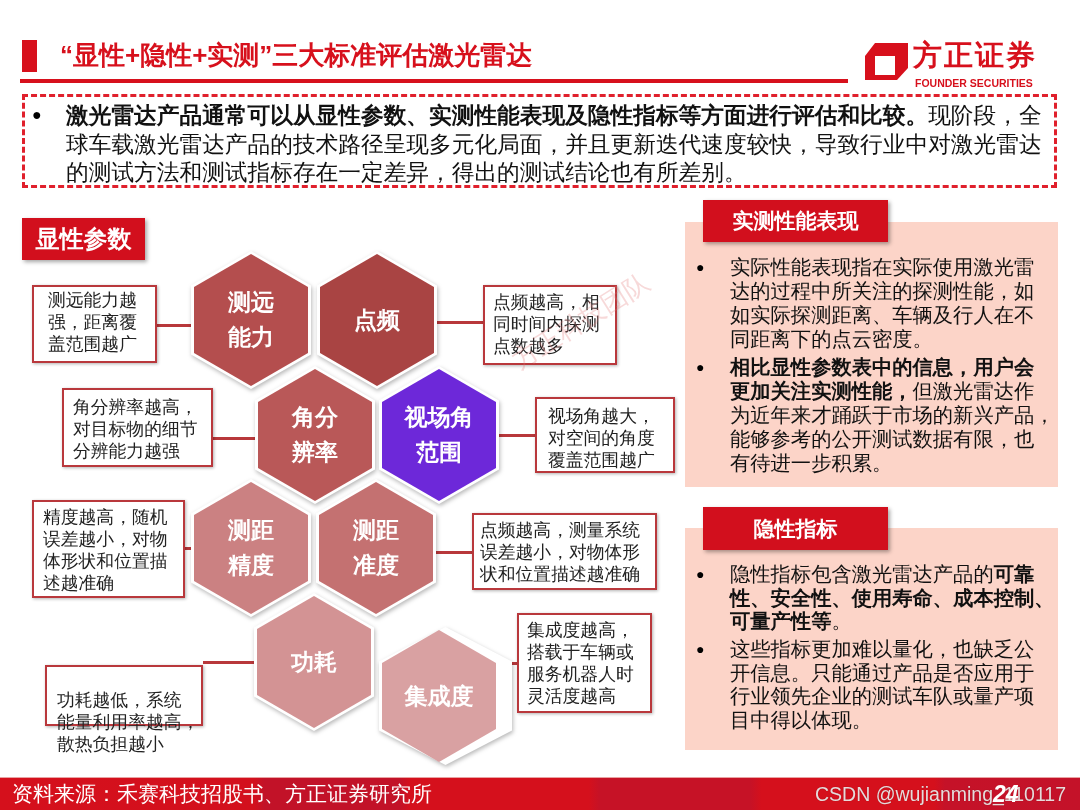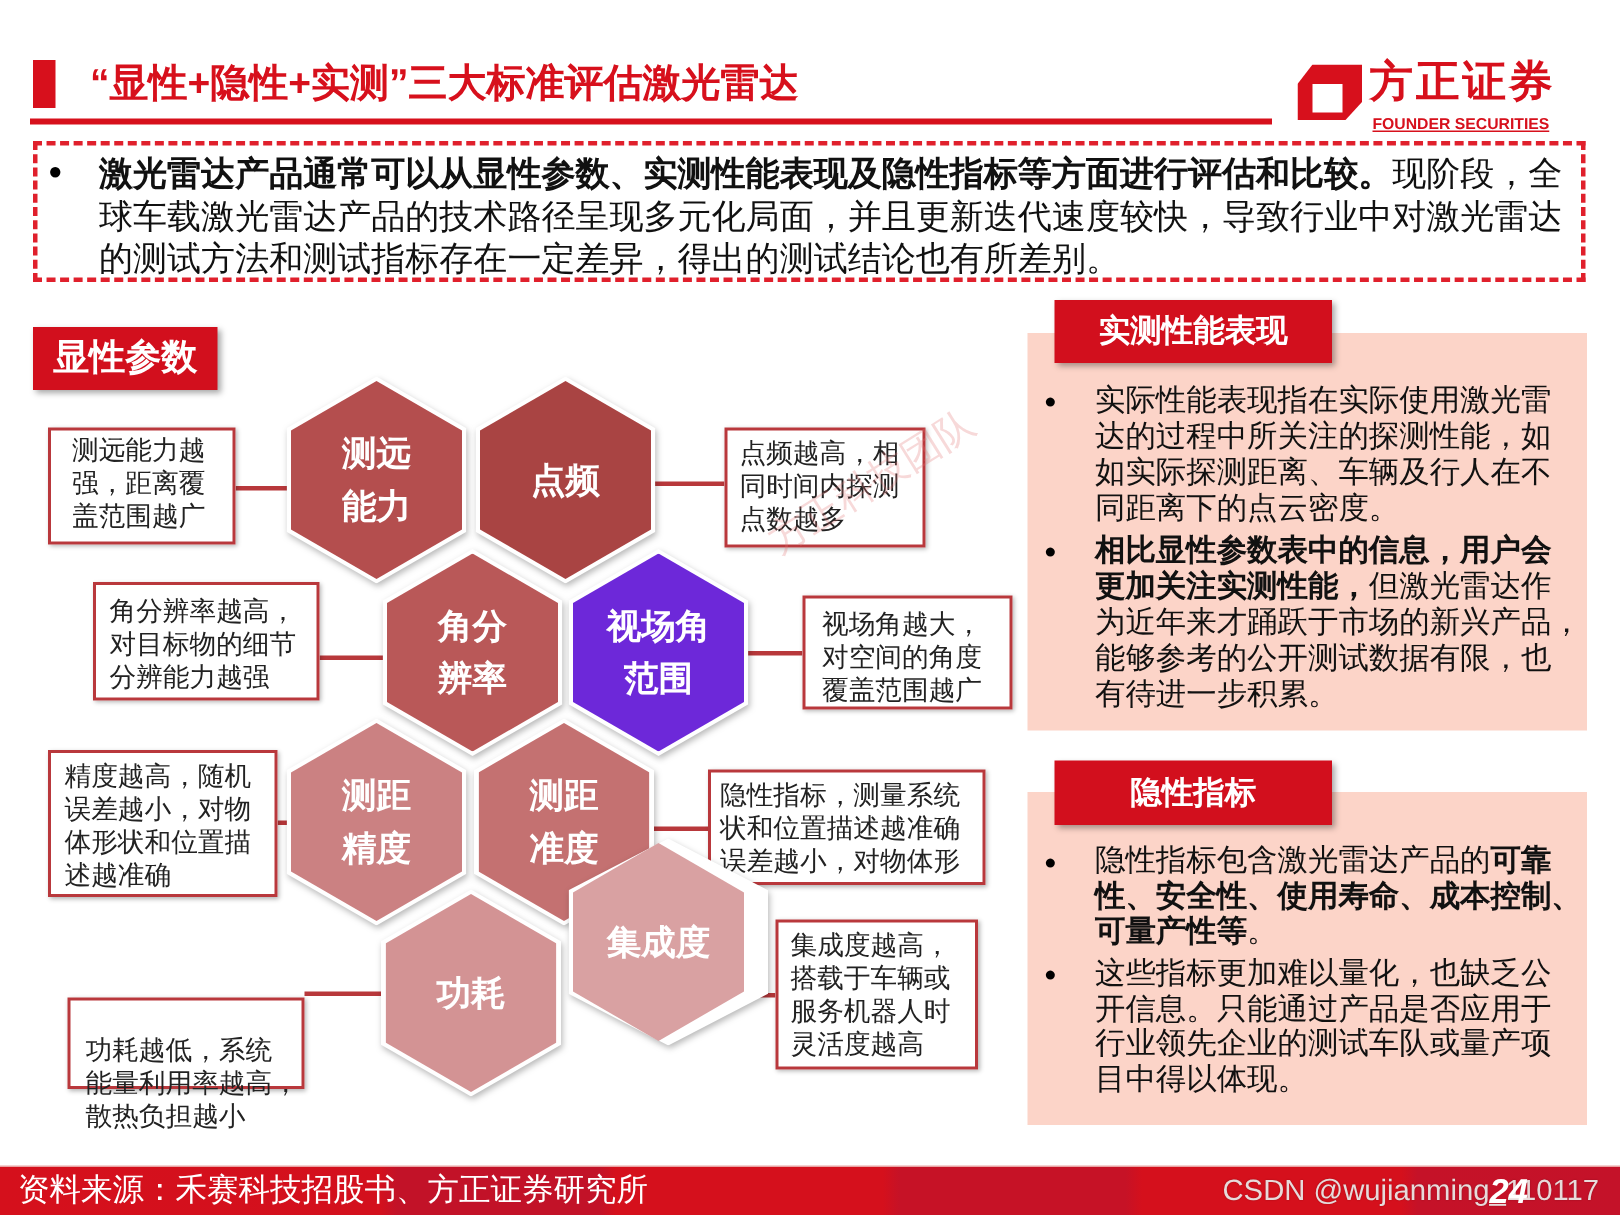--- a/index.html
+++ b/index.html
@@ -6,21 +6,21 @@
   body { font-family: "Liberation Sans", "DejaVu Sans", sans-serif; }
   .slide { position: relative; width: 1080px; height: 810px; overflow: hidden; background: #ffffff; color: #111; }
   .abs { position: absolute; }
 
   
   .title-bar { left: 22px; top: 40px; width: 15px; height: 32px; background: #d7101c; }
   .title { left: 60px; top: 37px; font-size: 26px; font-weight: bold; color: #d7101c; line-height: 36px; white-space: nowrap; }
   .title-rule { left: 20px; top: 79px; width: 828px; height: 4px; background: #d7101c; }
   .logo-icon { left: 865px; top: 43px; width: 44px; height: 38px; }
   .logo-cn { left: 913px; top: 40px; font-size: 29px; font-weight: bold; color: #d7101c; letter-spacing: 2px; line-height: 30px; white-space: nowrap; }
-  .logo-en { left: 915px; top: 77px; font-size: 10.5px; font-weight: bold; color: #d7101c; line-height: 12px; white-space: nowrap; text-decoration: underline; }
+  .logo-en { left: 915px; top: 77px; font-size: 10.5px; font-weight: bold; color: #d7101c; line-height: 12px; white-space: nowrap; }
 
   
   .summary { left: 22px; top: 94px; width: 1035px; height: 94px; box-sizing: border-box; border: 3px dashed #e0202c; }
   .summary-bullet { left: 32px; top: 103px; font-size: 16px; line-height: 24px; color: #000; }
   .summary-lines { left: 66px; top: 101px; font-size: 22.7px; line-height: 28.5px; color: #111; white-space: nowrap; }
   .summary-lines div { height: 28.5px; }
   b, .b { font-weight: bold; }
 
   
   .red-label { background: #d20f1d; color: #fff; font-weight: bold; text-align: center; box-shadow: 2px 2px 4px rgba(0,0,0,0.35); white-space: nowrap; }
@@ -115,23 +115,23 @@
     <div>对空间的角度</div>
     <div>覆盖范围越广</div>
   </div>
   <div class="abs desc" style="left:32px; top:500px; width:153px; height:98px; padding:4px 0 3px 9px;">
     <div>精度越高，随机</div>
     <div>误差越小，对物</div>
     <div>体形状和位置描</div>
     <div>述越准确</div>
   </div>
   <div class="abs desc" style="left:472px; top:513px; width:185px; height:77px; padding:4px 0 0 6px;">
-    <div>隐性指标，测量系统</div>
+    <div>点频越高，测量系统</div>
+    <div>误差越小，对物体形</div>
     <div>状和位置描述越准确</div>
-    <div>误差越小，对物体形</div>
   </div>
   <div class="abs desc" style="left:45px; top:623px; width:158px; height:61px; padding:22px 0 0 10px;margin-top:42px;">
     <div>功耗越低，系统</div>
     <div>能量利用率越高，</div>
     <div>散热负担越小</div>
   </div>
   <div class="abs desc" style="left:517px; top:613px; width:135px; height:100px; padding:4px 0 0 8px;">
     <div>集成度越高，</div>
     <div>搭载于车辆或</div>
     <div>服务机器人时</div>
@@ -178,21 +178,21 @@
       <div>测距</div>
       <div>准度</div>
     </div>
   </div>
   <div class="abs hex-wrap" style="left:254px; top:593px;">
     <div class="hex-border"></div>
     <div class="hex-inner" style="background: rgb(211, 147, 148);">
       <div>功耗</div>
     </div>
   </div>
-  <div class="abs hex-wrap" style="left:379px; top:559px;padding-left:13px;">
+  <div class="abs hex-wrap" style="left:379px; top:627px;padding-left:13px;">
     <div class="hex-border"></div>
     <div class="hex-inner" style="background: rgb(217, 161, 162);">
       <div>集成度</div>
     </div>
   </div>
 
   <div class="abs watermark">方正科技团队</div>
 
   <div class="abs panel" style="left:685px; top:222px; width:373px; height:265px;"></div>
   <div class="abs red-label panel-label" style="left:703px; top:200px;">实测性能表现</div>

